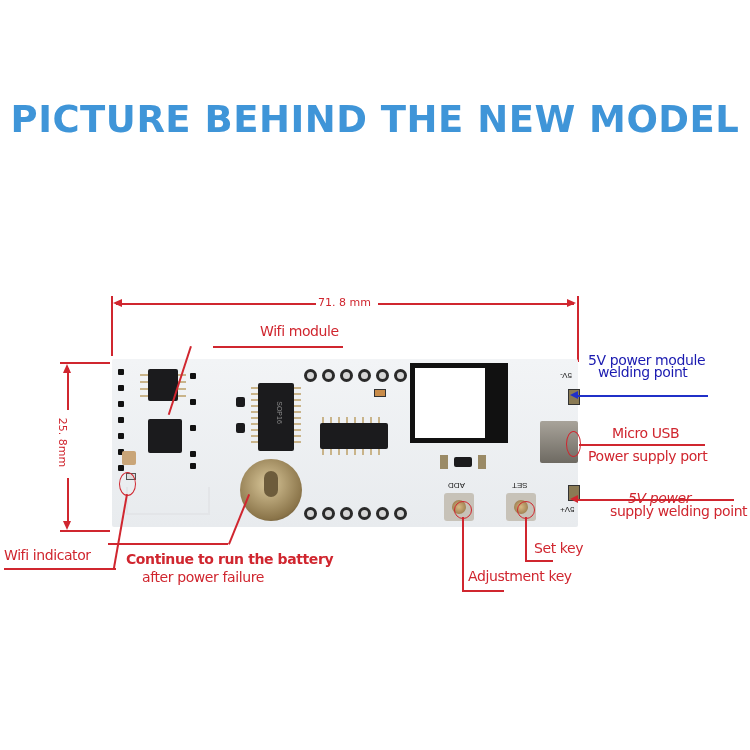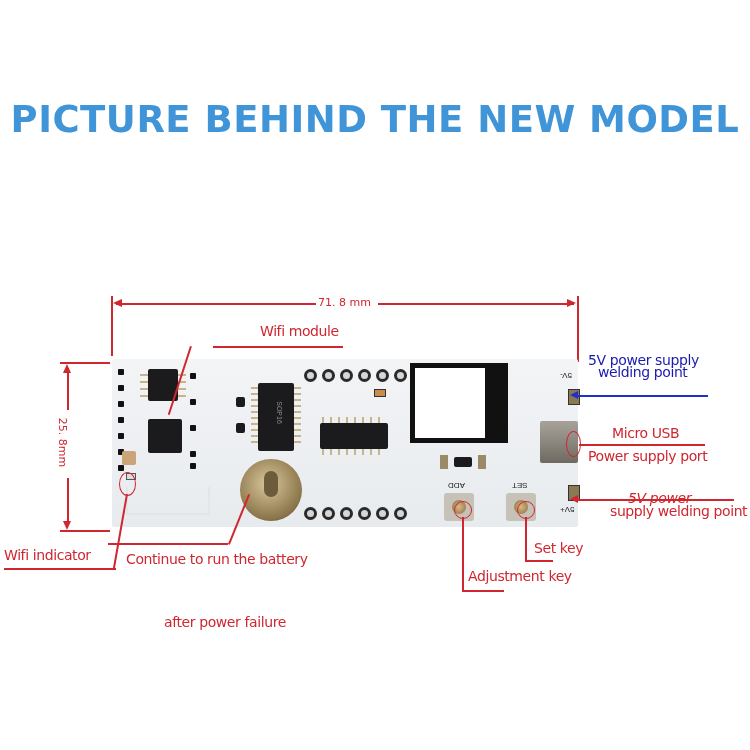--- a/index.html
+++ b/index.html
@@ -144,26 +144,26 @@
 <div class="circ" style="left:517px;top:501px;width:16px;height:16px;"></div>
 
 <div class="lbl" style="left:232px;top:323px;margin-left:28px;">Wifi module</div>
 <div class="ln" style="left:213px;top:346px;width:130px;height:1.5px;"></div>
 <div class="ln" style="left:190px;top:346px;width:1.5px;height:72px;transform-origin:top left;transform:rotate(18deg);"></div>
 
 <div class="lbl" style="left:4px;top:547px;">Wifi indicator</div>
 <div class="ln" style="left:4px;top:568px;width:112px;height:1.5px;"></div>
 <div class="ln" style="left:126px;top:494px;width:1.5px;height:76px;transform-origin:top left;transform:rotate(10deg);"></div>
 
-<div class="lbl" style="left:126px;top:551px;">Continue to run the battery</div>
-<div class="lbl" style="left:164px;top:569px;margin-top:45px;">after power failure</div>
+<div class="lbl" style="left:126px;top:551px;font-weight:bold;">Continue to run the battery</div>
+<div class="lbl" style="left:142px;top:569px;">after power failure</div>
 <div class="ln" style="left:108px;top:543px;width:120px;height:1.5px;"></div>
 <div class="ln" style="left:228px;top:490px;width:1.5px;height:54px;transform-origin:bottom left;transform:rotate(22deg);"></div>
 
-<div class="lbl blue" style="left:588px;top:352px;">5V power supply</div>
+<div class="lbl blue" style="left:588px;top:352px;">5V power module</div>
 <div class="lbl blue" style="left:598px;top:364px;">welding point</div>
 <div class="ln blue" style="left:574px;top:395px;width:134px;height:1.5px;"></div>
 <div style="position:absolute;left:570px;top:391px;width:0;height:0;border-top:4px solid transparent;border-bottom:4px solid transparent;border-right:8px solid #2030c8;"></div>
 
 <div class="lbl" style="left:612px;top:425px;">Micro USB</div>
 <div class="ln" style="left:579px;top:444px;width:126px;height:1.5px;"></div>
 <div class="lbl" style="left:588px;top:448px;">Power supply port</div>
 
 <div class="lbl" style="left:628px;top:490px;font-style:italic;">5V power</div>
 <div class="ln" style="left:574px;top:499px;width:160px;height:1.5px;"></div>

